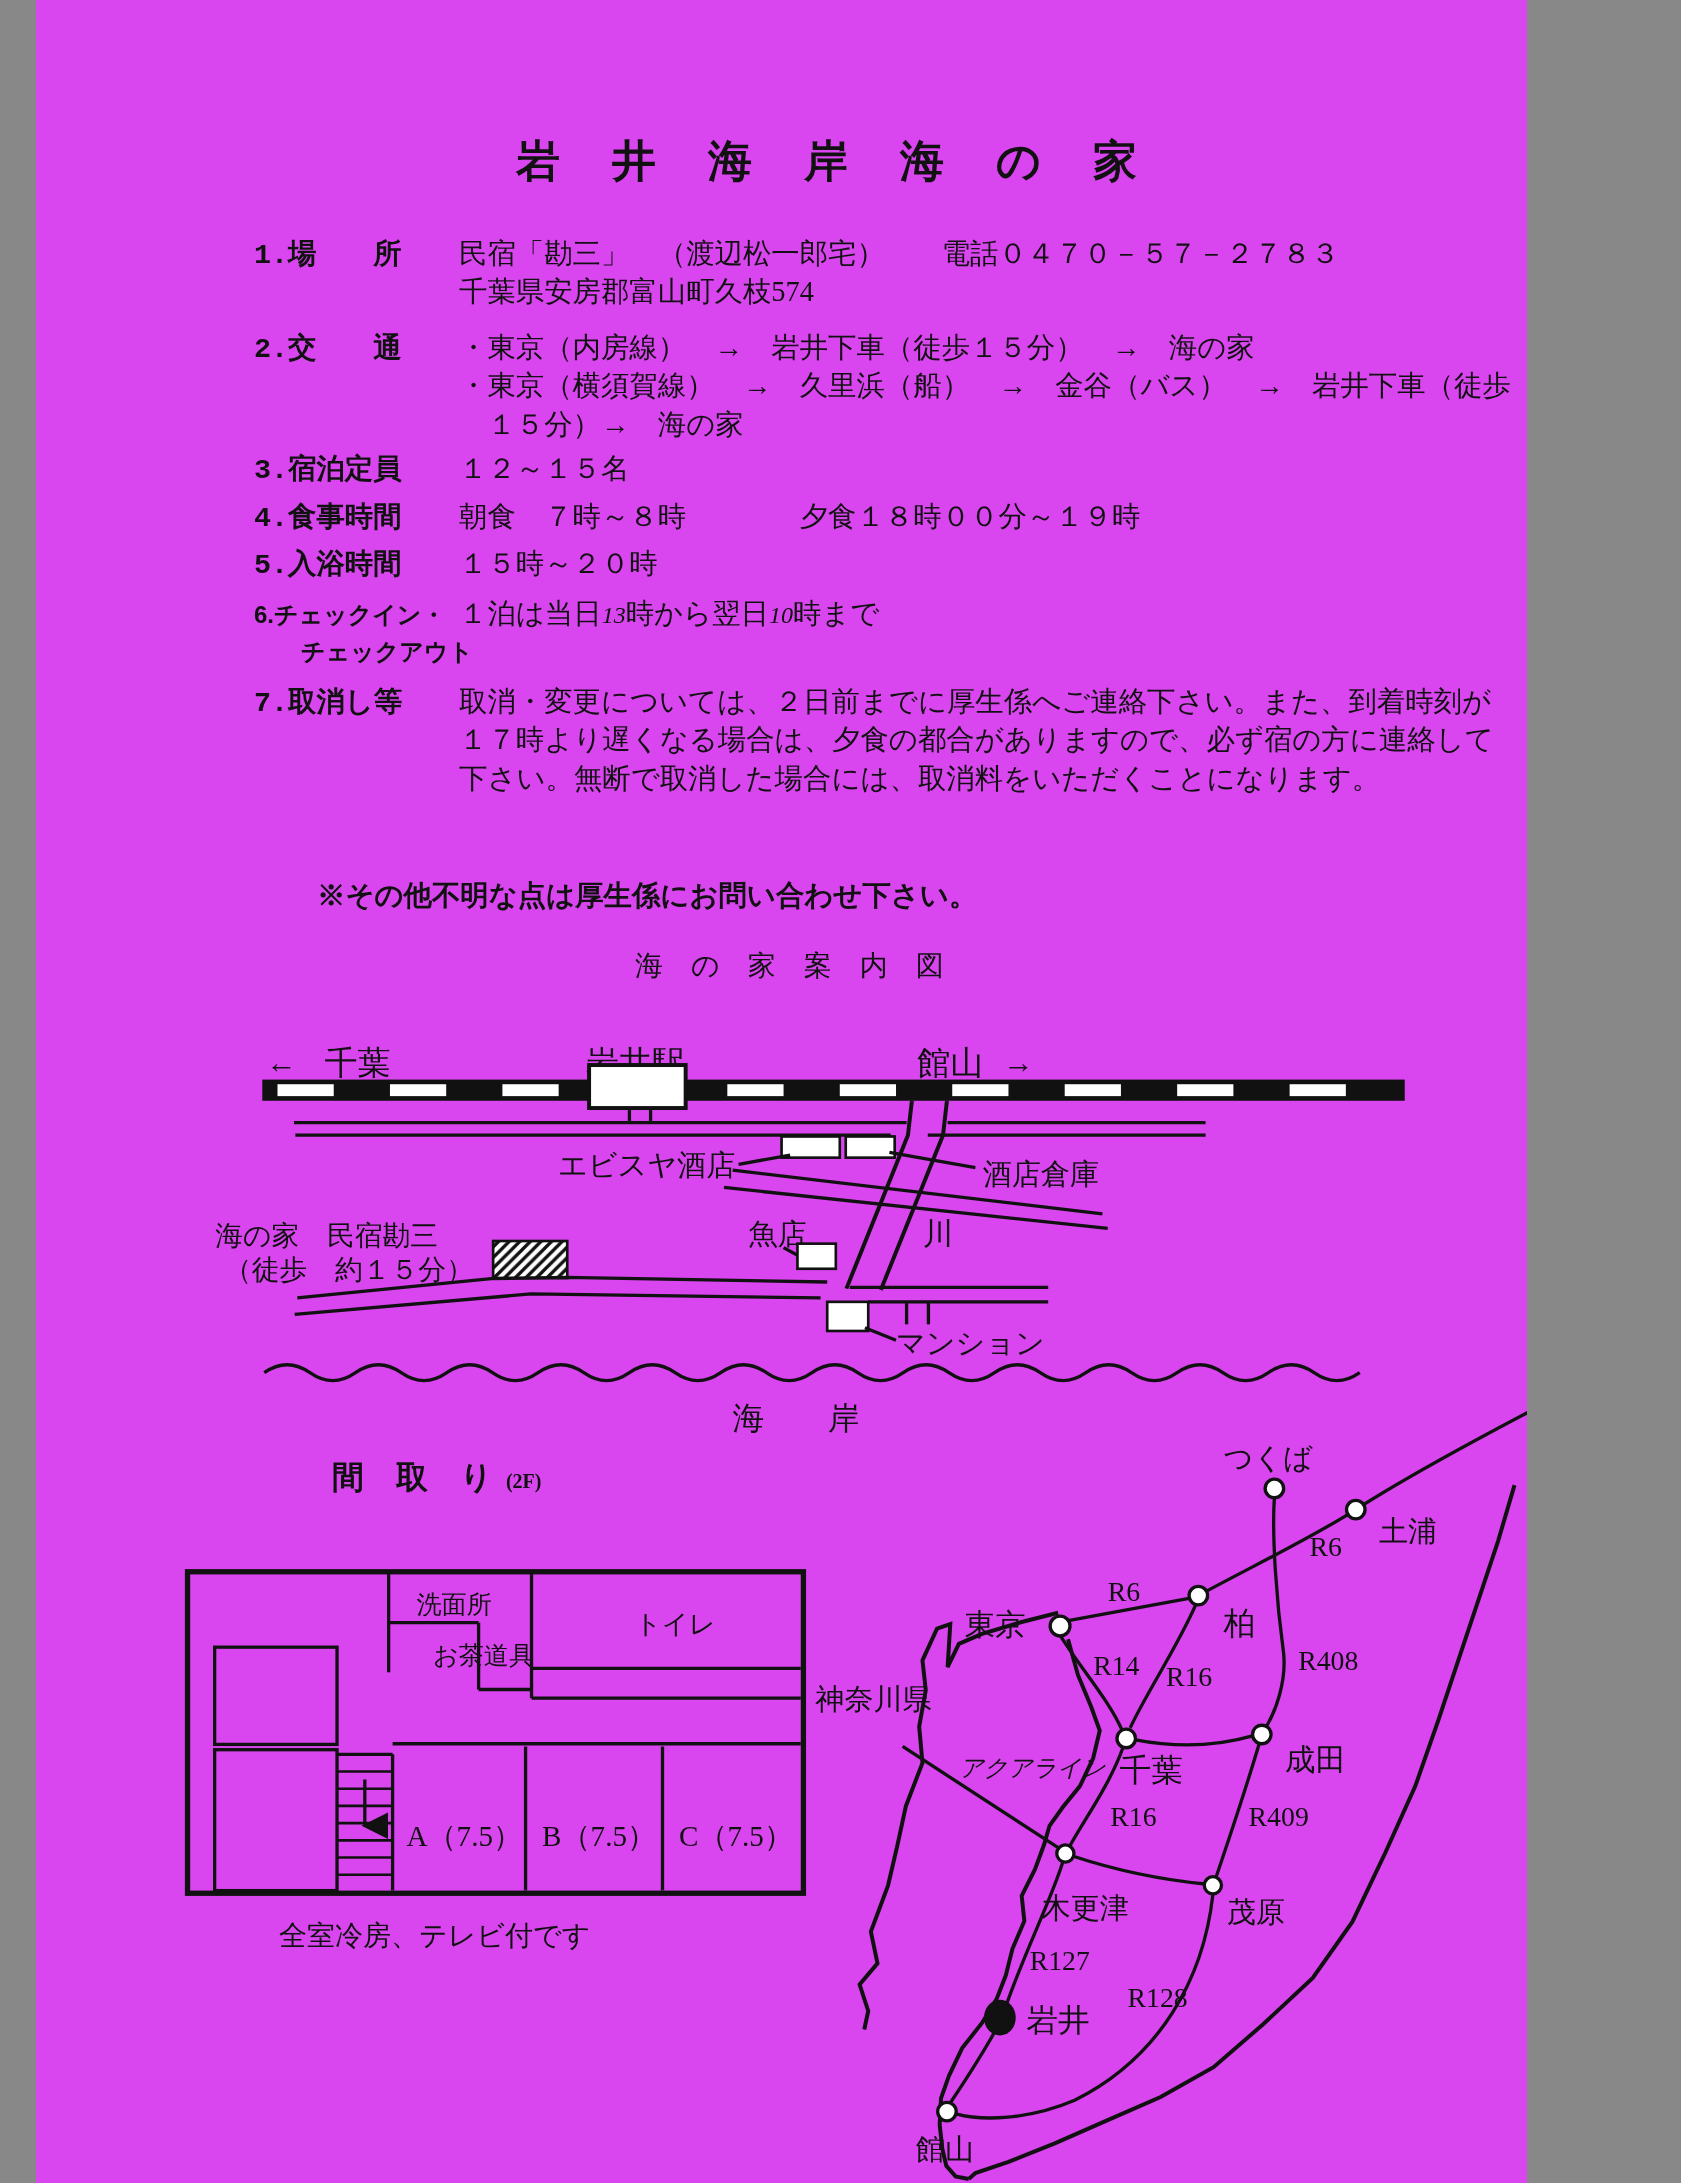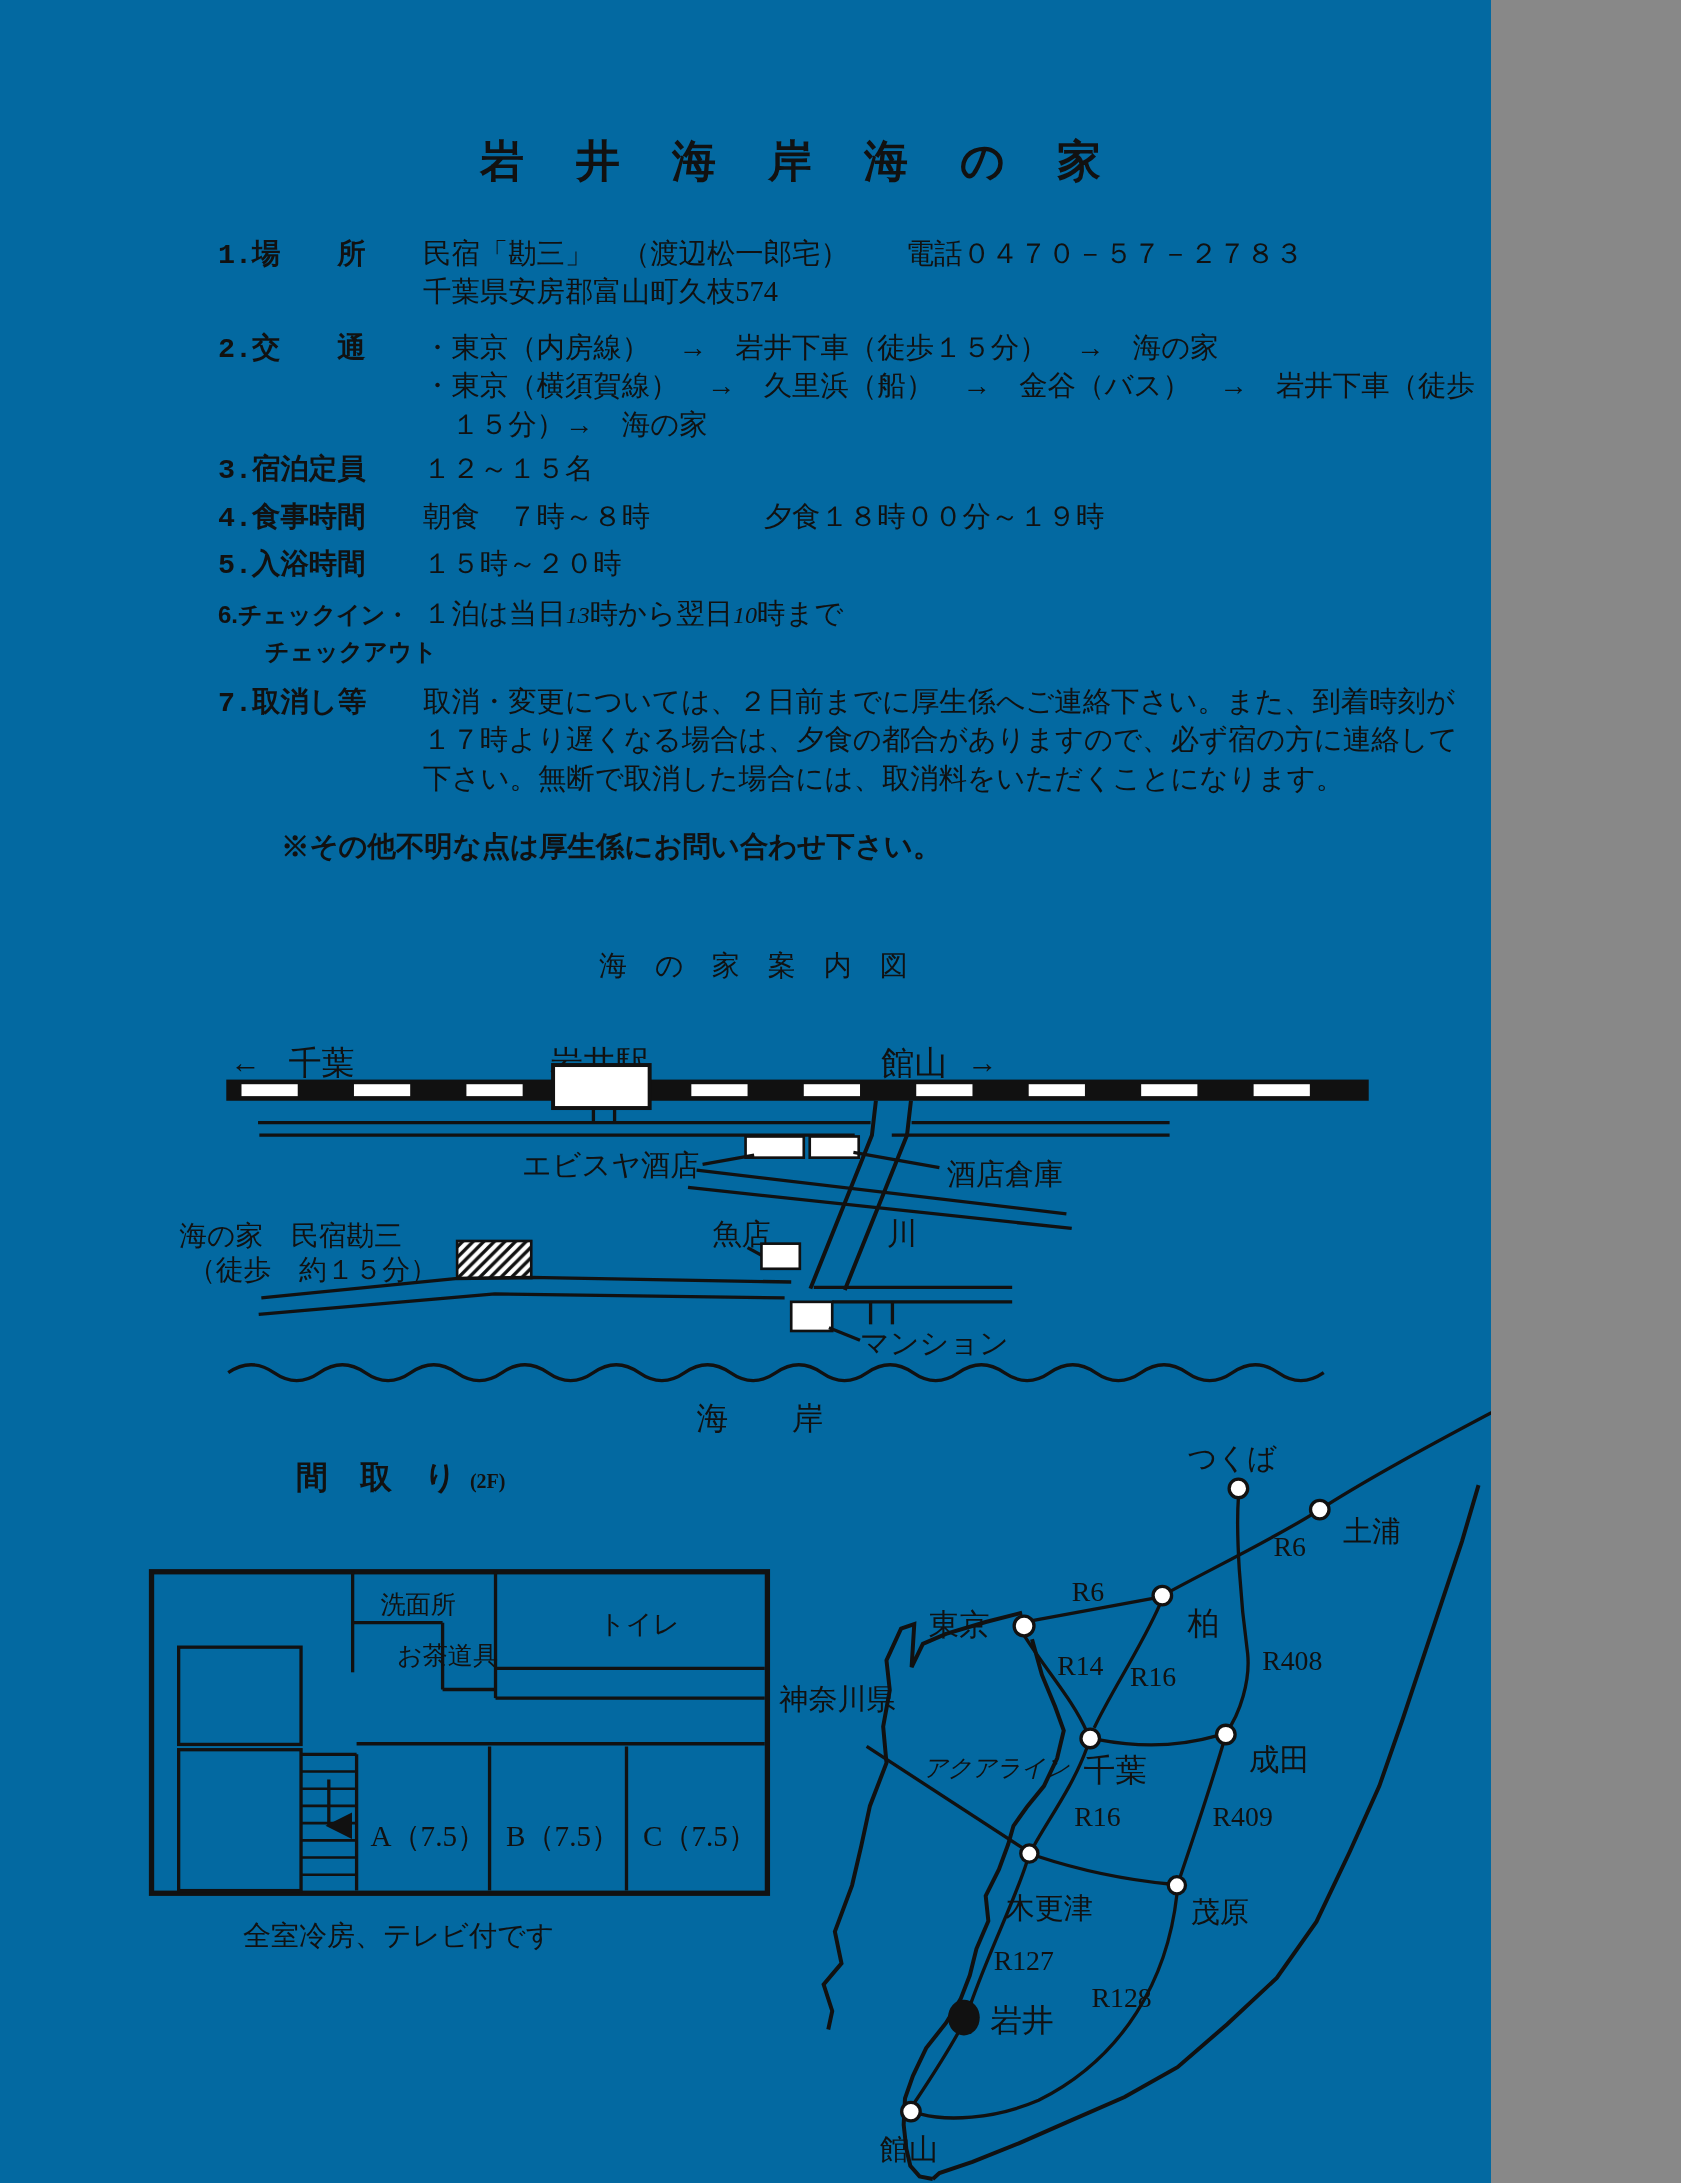--- a/index.html
+++ b/index.html
@@ -1,18 +1,18 @@
 <!DOCTYPE html>
 <html style="font-size:10.6px"><head>
 <meta charset="utf-8">
 <style>
   html,body{margin:0;padding:0;background:#888;}
   #page{
-    position:relative;width:1491px;height:2183px;background:#0369a1;
-    font-family:"Liberation Serif","DejaVu Serif",serif;color:#111;overflow:hidden;
+    position:relative;width:1491px;height:2183px;background:#d946ef;
+    font-family:"Liberation Serif","DejaVu Serif",serif;color:#111;overflow:hidden;margin-left:36px;
   }
   .abs{position:absolute;white-space:pre;}
   .doc-title{font-size:44px;font-weight:bold;letter-spacing:4px;}
   .item-label{font-size:28.4px;font-weight:bold;font-family:Liberation Mono, monospace;}
   .item-label-small{font-size:24px;font-weight:bold;font-family:"Liberation Sans","DejaVu Sans",sans-serif;}
   .item-line{font-size:28.4px;}
   .big-num{font-style:italic;font-size:24px;}
   .note-line{font-size:28.4px;font-weight:bold;}
   .sec-title{font-size:28px;font-weight:normal;}
   .plan-title{font-size:32px;font-weight:bold;}
@@ -52,21 +52,21 @@
     <div class="abs item-label-small" style="left:218px;top:599px;">6.チェックイン・</div>
     <div class="abs item-label-small" style="left:265px;top:636px;">チェックアウト</div>
     <div class="abs item-line" style="left:423px;top:595px;"><span>１泊は当日</span><span class="big-num">13</span><span>時から翌日</span><span class="big-num">10</span><span>時まで</span></div>
 
     <div class="abs item-label" style="left:218px;top:683px;">7.取消し等</div>
     <div class="abs item-line" style="left:423px;top:683px;">取消・変更については、２日前までに厚生係へご連絡下さい。また、到着時刻が</div>
     <div class="abs item-line" style="left:423px;top:721px;">１７時より遅くなる場合は、夕食の都合がありますので、必ず宿の方に連絡して</div>
     <div class="abs item-line" style="left:423px;top:760px;">下さい。無断で取消した場合には、取消料をいただくことになります。</div>
   </div>
 
-  <div class="abs note-line" style="left:281px;top:828px;">※その他不明な点は厚生係にお問い合わせ下さい。</div>
+  <div class="abs note-line" style="left:281px;top:877px;">※その他不明な点は厚生係にお問い合わせ下さい。</div>
 
   <div class="abs sec-title" style="left:599px;top:947px;">海　の　家　案　内　図</div>
 
   <div class="abs" style="left:296px;top:1456px;"><span class="plan-title">間　取　り</span><span class="plan-floor" style="margin-left:13.2px;">(2F)</span></div>
 
   <div class="abs plan-note" style="left:243px;top:1917px;">全室冷房、テレビ付です</div>
 
   <svg width="1681" height="2183" viewBox="0 0 2541 3300">
     <defs>
       <pattern id="hatch" patternUnits="userSpaceOnUse" width="16" height="16">

